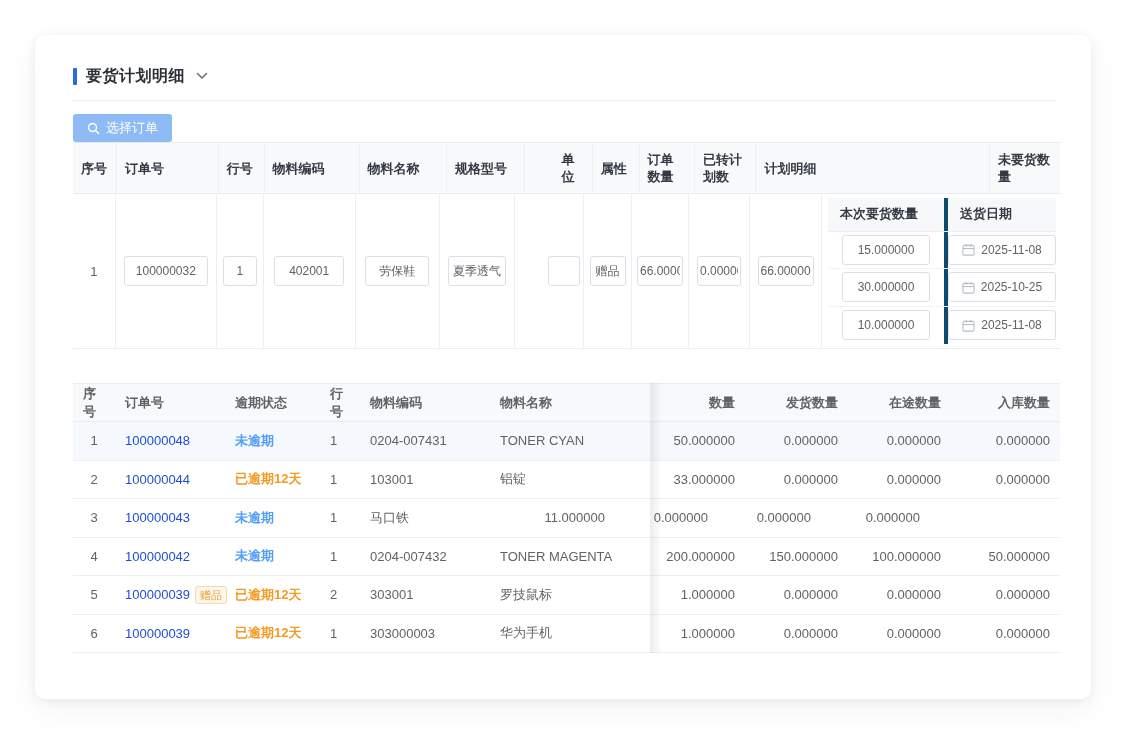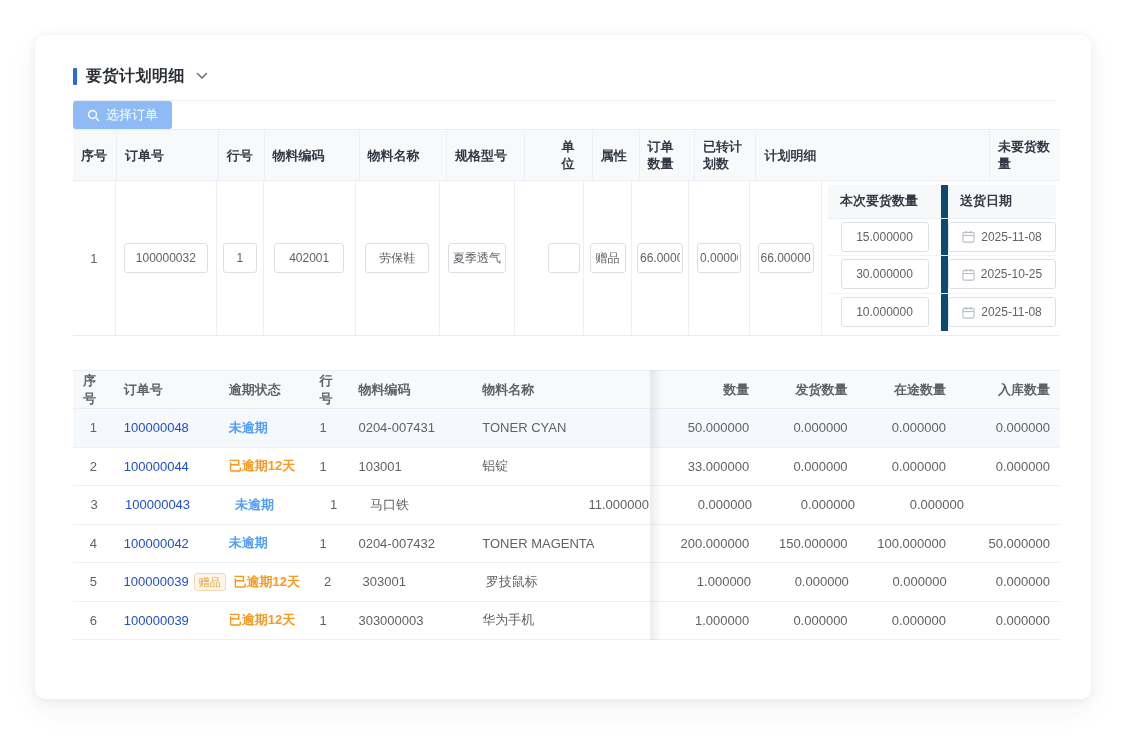--- a/index.html
+++ b/index.html
@@ -10,21 +10,21 @@
     box-shadow:0 2px 10px rgba(30,50,90,0.07), 0 10px 30px rgba(30,50,90,0.06);
     padding:30px 35px 8px 38px;
   }
   
   .title-row { display:flex; align-items:center; gap:9px; height:22px; }
   .title-bar { width:4px; height:17px; background:#2a6ae0; border-radius:1px; }
   .title-text { font-size:16px; font-weight:700; color:#2b2f36; letter-spacing:0.5px; }
   .chev { color:#6b7280; display:flex; align-items:center; margin-left:2px; cursor:pointer; }
   .divider { height:1px; background:#ebeef5; margin-top:13px; }
   
-  .btn-row { }
+  .btn-row { margin-top:13px; }
   .sel-btn {
     display:inline-flex; align-items:center; gap:6px; height:28px; padding:0 14px;
     background:#8ebbf5; color:#ffffff; font-size:13px; border:none; border-radius:3px; cursor:pointer;
     font-family:inherit;
   }
   
   .t1 { margin-top:0; width:987px; border-top:1px solid #e9ecf1; font-size:13px; }
   .t1-hrow { display:flex; background:#f8f9fa; border-bottom:1px solid #e9ecf1; }
   .t1-brow { display:flex; background:#fff; border-bottom:1px solid #e9ecf1; height:155px; }
   .t1 .cell { border-right:1px solid #eceff4; padding:7px 8px; display:flex; align-items:center; color:#333a45; }
@@ -39,41 +39,41 @@
   input.fld {
     border:1px solid #dcdfe6; border-radius:3px; height:30px; font-size:12px; color:#606266;
     text-align:center; outline:none; background:#fff; font-family:inherit; padding:0 2px;
   }
   .w84{width:84px;} .w34{width:34px;} .w70{width:70px;} .w64{width:64px;} .w58{width:58px;}
   .w32{width:32px;} .w36{width:36px;} .w46{width:46px;} .w44{width:44px;} .w56{width:56px;}
   
   .sub { width:100%; display:flex; flex-direction:column; }
   .sub-hrow { display:flex; background:#f7f8fa; border-bottom:1px solid #eceff4; height:34px; }
   .sub-hcell { font-weight:600; color:#333a45; font-size:13px; display:flex; align-items:center; padding:0 12px; }
-  .sub-c0 { width:120px; border-right:7px solid #0c4a6e; }
+  .sub-c0 { width:120px; border-right:4px solid #0c4a6e; }
   .sub-c1 { flex:1; }
   .sub-row { display:flex; height:38px; border-bottom:1px solid #f1f3f6; }
   .sub-row:last-child { border-bottom:none; }
   .sub-cell { display:flex; align-items:center; justify-content:center; }
   .date-box {
     width:108px; height:30px; border:1px solid #dcdfe6; border-radius:3px; background:#fff;
     display:flex; align-items:center; justify-content:center; gap:6px; font-size:12px; color:#606266; cursor:pointer;
   }
   .w88{width:88px;}
   
   .t2wrap { position:relative; margin-top:34px; width:987px; }
   .t2 { width:987px; border-top:1px solid #e9ecf1; font-size:13px; }
   .t2-hrow { display:flex; background:#f8f9fa; border-bottom:1px solid #e9ecf1; height:38px; }
   .t2-hrow .cell { font-weight:600; color:#333a45; }
   .t2 .cell { padding:0 10px; display:flex; align-items:center; color:#606266; }
   .t2-row { display:flex; height:38.5px; border-bottom:1px solid #eef0f4; background:#fff; }
   .t2-row.hl { background:#f5f8fc; }
   .d0{width:42px; justify-content:center;} .d1{width:110px;} .d2{width:95px; }
   .d3{width:40px;} .d4{width:130px;} .d5{width:160px;}
-  .d6{width:95px; justify-content:flex-end;margin-left:44px;} .d7{width:103px; justify-content:flex-end;}
+  .d6{width:95px; justify-content:flex-end;} .d7{width:103px; justify-content:flex-end;}
   .d8{width:103px; justify-content:flex-end;} .d9{width:109px; justify-content:flex-end;}
   .t2-hrow .d2{justify-content:flex-start;}
   .link { color:#1d4ed8; cursor:pointer; text-decoration:none; }
   .status { font-weight:700; font-size:13px; }
   .status.blue { color:#529df8; }
   .status.orange { color:#f59a23; }
   .tag {
     margin-left:5px; font-size:11px; color:#e6a23c; background:#fdf6ec;
     border:1px solid #f5dab1; border-radius:3px; padding:1px 4px; line-height:14px; white-space:nowrap;
   }

